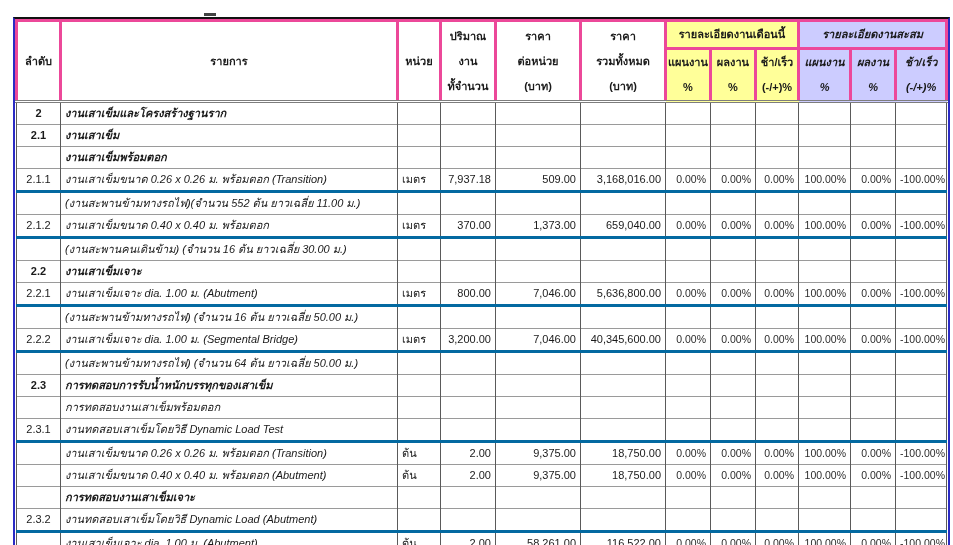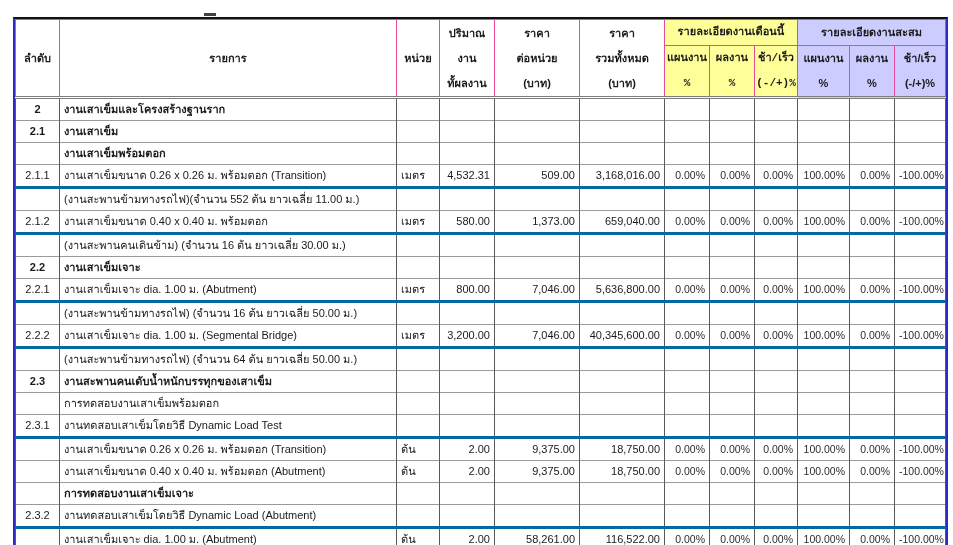--- a/index.html
+++ b/index.html
@@ -1,37 +1,37 @@
 <!DOCTYPE html>
 <html><head>
 <meta charset="utf-8">
 <style>
   html,body{margin:0;padding:0;background:#fff;}
   .page{position:relative;width:953px;height:545px;background:#ffffff;overflow:hidden;
         font-family:"Liberation Sans","DejaVu Sans",sans-serif;color:#1a1a1a;}
   .artifact{position:absolute;left:204px;top:13px;width:12px;height:3px;background:#222;opacity:.85;}
   .sheet{position:absolute;left:13px;top:17px;border:2px solid var(--frame,#2b2bc4);border-top:2px solid #111;}
   table{border-collapse:collapse;table-layout:fixed;width:930px;background:#fff;}
-  thead th{border:1px solid #ec4899;padding:0;font-weight:bold;font-size:11px;
+  thead th{border:3px solid #ec4899;padding:0;font-weight:bold;font-size:11px;
            vertical-align:middle;background:#fff;}
   thead tr.hr1 th{height:25px;}
   .stack3 div{height:25px;line-height:25px;}
   .stack2 div{height:25px;line-height:25px;}
   .grp{height:25px;line-height:25px;}
-  .month-bg{background:var(--month-bg,#ffff99) !important;font-family:Liberation Mono, monospace;}
-  .cum-bg{background:var(--cum-bg,#ccccff) !important;}
+  .month-bg{background:var(--month-bg,#ffff99) !important;}
+  .cum-bg{background:var(--cum-bg,#ccccff) !important;font-style:italic;}
   thead{border-bottom:3px double #7d7d7d;}
   tbody td{border-left:1px solid #5a5a5a;border-right:1px solid #5a5a5a;
            height:21px;padding:0 4px;font-size:11px;line-height:21px;
            white-space:nowrap;overflow:hidden;vertical-align:middle;}
   tbody tr{border-bottom:1px solid #9a9a9a;}
   tbody tr.sep-light{border-bottom:3px solid #0369a1;}
   tbody tr:last-child{border-bottom:none;}
   .c-no{text-align:center;}
-  .c-desc{text-align:left;}
+  .c-desc{text-align:left;font-style:italic;}
   .c-unit{text-align:left;}
   .c-num{text-align:right;}
   .c-pct{text-align:right;font-size:10.5px;color:#2c2c2c;}
   .b{font-weight:bold;}
 </style>
 </head>
 <body>
 
 <div class="page" style="--month-bg: #FFFF99; --cum-bg: #CCCCFF; --frame: #2B2BC4;">
   <div class="artifact"></div>
@@ -52,21 +52,21 @@
           <col style="width:51px">
       </colgroup>
       <thead>
         <tr class="hr1">
           <th rowspan="3">ลำดับ</th>
           <th rowspan="3">รายการ</th>
           <th rowspan="3">หน่วย</th>
           <th rowspan="3" class="stack3">
             <div>ปริมาณ</div>
             <div>งาน</div>
-            <div>ทั้ผลงาน</div>
+            <div>ทั้จำนวน</div>
           </th>
           <th rowspan="3" class="stack3">
             <div>ราคา</div>
             <div>ต่อหน่วย</div>
             <div>(บาท)</div>
           </th>
           <th rowspan="3" class="stack3">
             <div>ราคา</div>
             <div>รวมทั้งหมด</div>
             <div>(บาท)</div>
@@ -142,21 +142,21 @@
             <td class="c-pct"></td>
             <td class="c-pct"></td>
             <td class="c-pct"></td>
             <td class="c-pct"></td>
             <td class="c-pct"></td>
           </tr>
           <tr class="sep-light">
             <td class="c-no">2.1.1</td>
             <td class="c-desc">งานเสาเข็มขนาด 0.26 x 0.26 ม. พร้อมตอก (Transition)</td>
             <td class="c-unit">เมตร</td>
-            <td class="c-num">4,532.31</td>
+            <td class="c-num">7,937.18</td>
             <td class="c-num">509.00</td>
             <td class="c-num">3,168,016.00</td>
             <td class="c-pct">0.00%</td>
             <td class="c-pct">0.00%</td>
             <td class="c-pct">0.00%</td>
             <td class="c-pct">100.00%</td>
             <td class="c-pct">0.00%</td>
             <td class="c-pct">-100.00%</td>
           </tr>
           <tr>
@@ -170,21 +170,21 @@
             <td class="c-pct"></td>
             <td class="c-pct"></td>
             <td class="c-pct"></td>
             <td class="c-pct"></td>
             <td class="c-pct"></td>
           </tr>
           <tr class="sep-light">
             <td class="c-no">2.1.2</td>
             <td class="c-desc">งานเสาเข็มขนาด 0.40 x 0.40 ม. พร้อมตอก</td>
             <td class="c-unit">เมตร</td>
-            <td class="c-num">580.00</td>
+            <td class="c-num">370.00</td>
             <td class="c-num">1,373.00</td>
             <td class="c-num">659,040.00</td>
             <td class="c-pct">0.00%</td>
             <td class="c-pct">0.00%</td>
             <td class="c-pct">0.00%</td>
             <td class="c-pct">100.00%</td>
             <td class="c-pct">0.00%</td>
             <td class="c-pct">-100.00%</td>
           </tr>
           <tr>
@@ -266,21 +266,21 @@
             <td class="c-num"></td>
             <td class="c-pct"></td>
             <td class="c-pct"></td>
             <td class="c-pct"></td>
             <td class="c-pct"></td>
             <td class="c-pct"></td>
             <td class="c-pct"></td>
           </tr>
           <tr>
             <td class="c-no b">2.3</td>
-            <td class="c-desc b">งานสะพานคนเดับน้ำหนักบรรทุกของเสาเข็ม</td>
+            <td class="c-desc b">การทดสอบการรับน้ำหนักบรรทุกของเสาเข็ม</td>
             <td class="c-unit"></td>
             <td class="c-num"></td>
             <td class="c-num"></td>
             <td class="c-num"></td>
             <td class="c-pct"></td>
             <td class="c-pct"></td>
             <td class="c-pct"></td>
             <td class="c-pct"></td>
             <td class="c-pct"></td>
             <td class="c-pct"></td>

